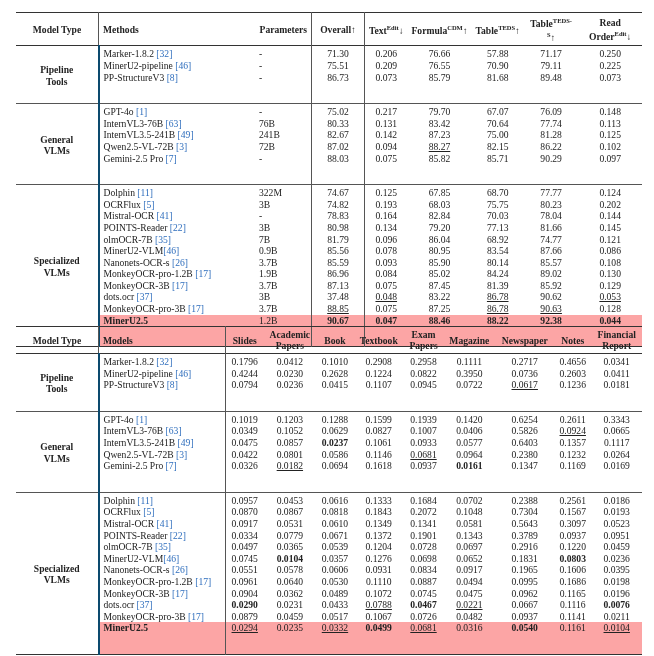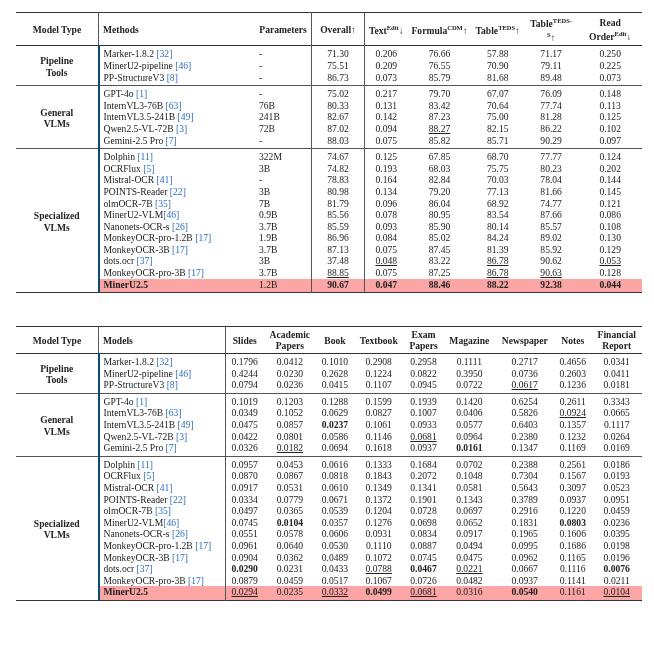--- a/index.html
+++ b/index.html
@@ -4,21 +4,21 @@
 <style>
   body { margin:0; background:#fff; width:654px; height:656px; overflow:hidden; font-family:"DejaVu Serif", serif; color:#222; }
   .page { position:relative; width:654px; height:656px; }
   table { border-collapse:collapse; font-family:"Liberation Serif", serif; color:#222; }
   .t5 { position:absolute; left:16px; top:12px; width:626px; font-size:9.6px; }
   .t6 { position:absolute; left:16px; top:326px; width:626px; font-size:9.6px; }
   table.tbl { border-top:1.6px solid #333; border-bottom:1.6px solid #333; }
   th { font-weight:bold; padding:2px 4px; line-height:11px; }
   thead tr { border-bottom:1.2px solid #333; }
   td { padding:0 4px; line-height:11.6px; white-space:nowrap; }
-  .grp-end td { padding-bottom:2px; }
+  .grp-end td { padding-bottom:20px; }
   tr.grp-start td { padding-top:2px; }
   tbody.grp { border-bottom:1px solid #555; }
   tbody.grp:last-child { border-bottom:none; }
   .type { font-weight:bold; text-align:center; vertical-align:middle; border-right:2px solid #0c4a6e; }
   .method { text-align:left; }
   .vr { border-right:1px solid #555; }
   .c { text-align:center; }
   .ref { color:#2f6ebd; }
   .b { font-weight:bold; }
   .u { text-decoration:underline; }
@@ -32,21 +32,21 @@
 </head>
 <body>
 
 <div class="page">
 
   <table class="tbl t5" id="t5">
     <thead>
       <tr>
         <th class="vr" style="width:74px">Model Type</th>
         <th class="method" style="width:148px">Methods</th>
-        <th class="vr" style="text-align:center;width:48px">Parameters</th>
+        <th class="vr" style="text-align:right;width:48px">Parameters</th>
         <th class="c vr" style="width:44px">Overall↑</th>
         <th class="c"><span>Text</span><sup>Edit</sup><span>↓</span></th>
         <th class="c"><span>Formula</span><sup>CDM</sup><span>↑</span></th>
         <th class="c"><span>Table</span><sup>TEDS</sup><span>↑</span></th>
         <th class="c"><span>Table</span><sup>TEDS-S</sup><span>↑</span></th>
         <th class="c"><span>Read Order</span><sup>Edit</sup><span>↓</span></th>
       </tr>
     </thead>
   <tbody class="grp">
         <tr class="grp-start">

